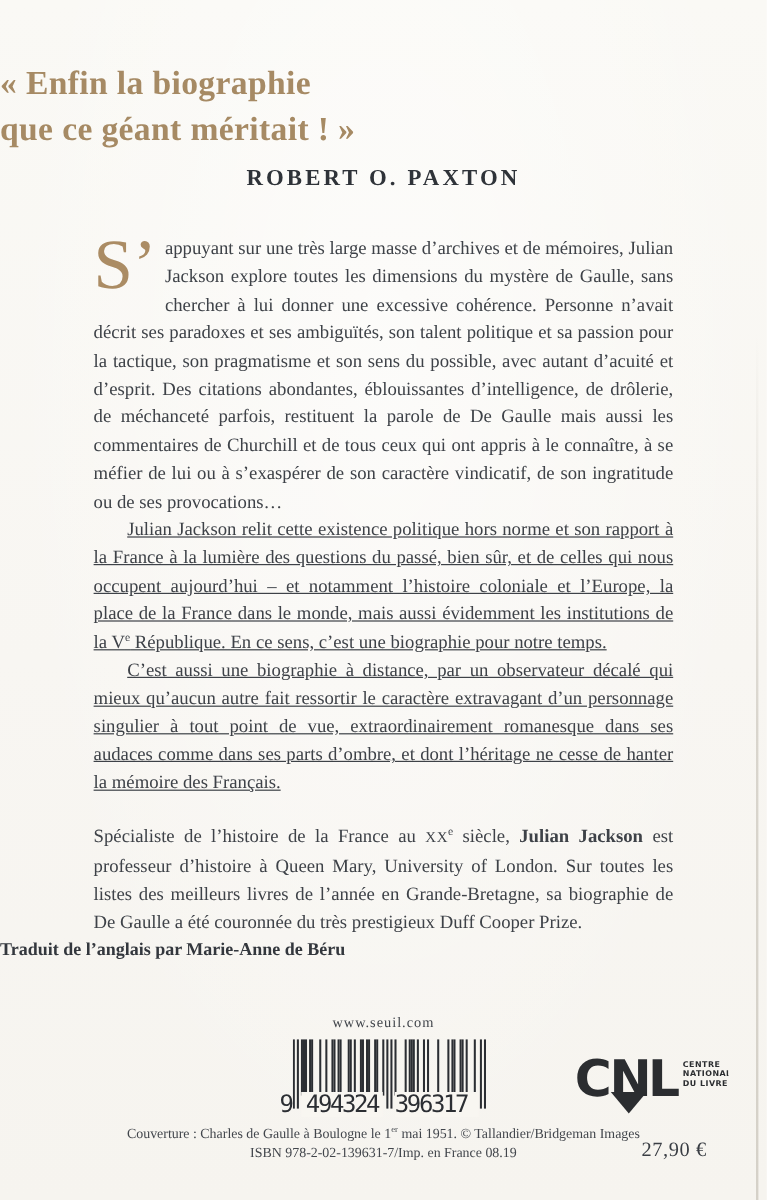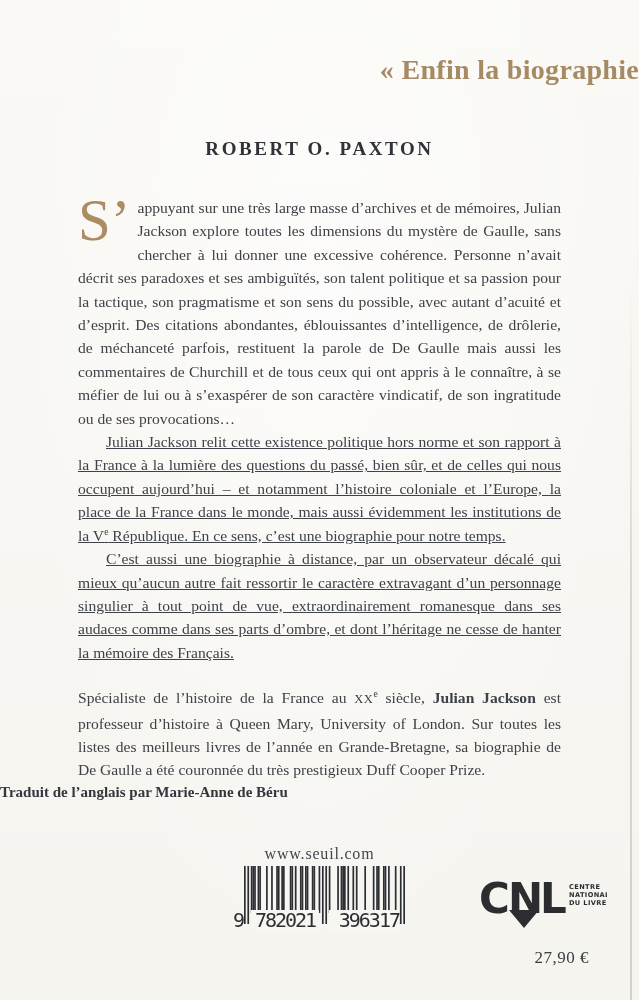--- a/index.html
+++ b/index.html
@@ -12,21 +12,21 @@
       linear-gradient(180deg, #faf9f5 0%, #f8f6f2 55%, #f6f4ef 100%);
     color:#3e4248;
   }
   .page-edge {
     position:absolute; left:630px; top:280px; width:2px; height:720px;
     background:linear-gradient(to bottom, rgba(0,0,0,0), #d9d5cd 45%, #d5d1c8);
   }
   
   .quote {
     position:absolute; top:50px; left:0; width:100%;
-    text-align:right; color:#a68a64; font-weight:bold;
+    text-align:left; color:#a68a64; font-weight:bold;
     font-size:28px; line-height:39px; letter-spacing:.3px;
   }
   .quote-author {
     position:absolute; top:138px; left:0; width:100%;
     text-align:center; color:#2f3339; font-weight:bold;
     font-size:19px; letter-spacing:2.6px;
   }
   
   .body-col {
     position:absolute; top:196px; left:78px; width:483px;
@@ -42,52 +42,53 @@
   .bold-name { font-weight:bold; }
   .smallcaps { font-size:.8em; letter-spacing:.5px; }
   sup.s { font-size:.62em; vertical-align:super; line-height:0; }
   
   .translator {
     position:absolute; top:784px; left:0; width:100%;
     text-align:left; font-weight:bold; font-size:15px; color:#33373d;
   }
   .website {
     position:absolute; top:845px; left:0; width:100%;
-    text-align:center; font-size:16px; letter-spacing:.8px; color:#42464c;
+    text-align:center; font-size:12px; letter-spacing:.8px; color:#42464c;
   }
   
   .barcode-wrap { position:absolute; top:866px; left:228px; width:180px; height:66px; }
   .barcode-wrap svg { position:absolute; left:16px; top:0; }
   .bc-digits {
     position:absolute; top:44px; left:0; width:180px; height:21px;
     font-family:"DejaVu Sans Mono", monospace; font-size:20px; line-height:21px;
     letter-spacing:-2px; color:#2b2e33;
   }
   .bc-d0 { position:absolute; left:0;  width:15px; text-align:right; }
   .bc-g1 { position:absolute; left:23px;  width:68px; text-align:center; background:#f8f6f1; }
-  .bc-g2 { position:absolute; left:101px; width:70px; text-align:right; background:#f8f6f1; }
+  .bc-g2 { position:absolute; left:101px; width:70px; text-align:left; background:#f8f6f1; }
   
   .cnl { position:absolute; top:876px; left:479px; width:128px; height:58px; }
   
   .credits {
     position:absolute; top:937px; left:0; width:100%;
     text-align:center; font-size:11.6px; line-height:16px; color:#42464c;
   }
   .price {
     position:absolute; top:948px; right:50px;
     font-size:17px; color:#3a3e44; letter-spacing:.5px;
   }
 </style>
 </head>
 <body>
 
 <div class="page">
 
   <div class="quote">
     <div>« Enfin la biographie</div>
+    <div>que ce géant méritait ! »</div>
   </div>
 
   <div class="quote-author">ROBERT O. PAXTON</div>
 
   <div class="body-col">
     <p><span class="dropcap">S’</span><span>appuyant sur une très large masse d’archives et de mémoires, Julian Jackson explore toutes les dimensions du mystère de Gaulle, sans chercher à lui donner une excessive cohérence. Personne n’avait décrit ses paradoxes et ses ambiguïtés, son talent politique et sa passion pour la tactique, son pragmatisme et son sens du possible, avec autant d’acuité et d’esprit. Des citations abondantes, éblouissantes d’intelligence, de drôlerie, de méchanceté parfois, restituent la parole de De Gaulle mais aussi les commentaires de Churchill et de tous ceux qui ont appris à le connaître, à se méfier de lui ou à s’exaspérer de son caractère vindicatif, de son ingratitude ou de ses provocations…</span></p>
     <p class="para-indent"><span>Julian Jackson relit cette existence politique hors norme et son rapport à la France à la lumière des questions du passé, bien sûr, et de celles qui nous occupent aujourd’hui – et notamment l’histoire coloniale et l’Europe, la place de la France dans le monde, mais aussi évidemment les institutions de la V</span><sup class="s">e</sup><span> République. En ce sens, c’est une biographie pour notre temps.</span></p>
     <p class="para-indent">C’est aussi une biographie à distance, par un observateur décalé qui mieux qu’aucun autre fait ressortir le caractère extravagant d’un personnage singulier à tout point de vue, extraordinairement romanesque dans ses audaces comme dans ses parts d’ombre, et dont l’héritage ne cesse de hanter la mémoire des Français.</p>
     <p class="bio-para"><span>Spécialiste de l’histoire de la France au </span><span class="smallcaps">XX</span><sup class="s">e</sup><span> siècle, </span><span class="bold-name">Julian Jackson</span><span> est professeur d’histoire à Queen Mary, University of London. Sur toutes les listes des meilleurs livres de l’année en Grande-Bretagne, sa biographie de De Gaulle a été couronnée du très prestigieux Duff Cooper Prize.</span></p>
   </div>
@@ -137,38 +138,42 @@
         <rect x="79" y="0" width="1" height="47" fill="#2b2e33"></rect>
         <rect x="82" y="0" width="1" height="47" fill="#2b2e33"></rect>
         <rect x="83" y="0" width="1" height="47" fill="#2b2e33"></rect>
         <rect x="85" y="0" width="1" height="47" fill="#2b2e33"></rect>
         <rect x="89" y="0" width="1" height="47" fill="#2b2e33"></rect>
         <rect x="92" y="0" width="1" height="58" fill="#2b2e33"></rect>
         <rect x="94" y="0" width="1" height="58" fill="#2b2e33"></rect>
       </svg>
     <div class="bc-digits">
       <span class="bc-d0">9</span>
-      <span class="bc-g1">782021</span>
+      <span class="bc-g1">494324</span>
       <span class="bc-g2">396317</span>
     </div>
   </div>
 
   <div class="cnl">
     <svg width="128" height="58" viewBox="0 0 128 58">
       <g fill="#2b2d30" font-family="'DejaVu Sans', sans-serif" font-weight="bold">
         <text x="0" y="37" font-size="42">C</text>
         <text x="29" y="37" font-size="42">N</text>
         <text x="61" y="37" font-size="42">L</text>
         <polygon points="30,34 60,34 45,52"></polygon>
         <g font-size="6.6" letter-spacing="0.4">
           <text x="90" y="13">CENTRE</text>
           <text x="90" y="21">NATIONAL</text>
           <text x="90" y="29">DU LIVRE</text>
         </g>
       </g>
     </svg>
   </div>
 
+  <div class="credits">
+    <div><span>Couverture : Charles de Gaulle à Boulogne le 1</span><sup class="s">er</sup><span> mai 1951. © Tallandier/Bridgeman Images</span></div>
+    <div>ISBN 978-2-02-139631-7/Imp. en France 08.19</div>
+  </div>
 
   <div class="price">27,90 €</div>
 
   <div class="page-edge"></div>
 </div>
 
 </body></html>

